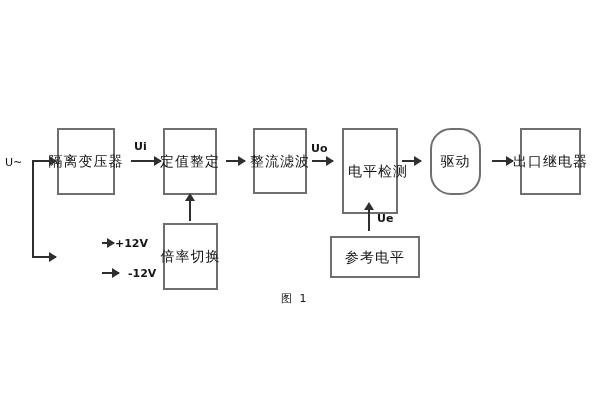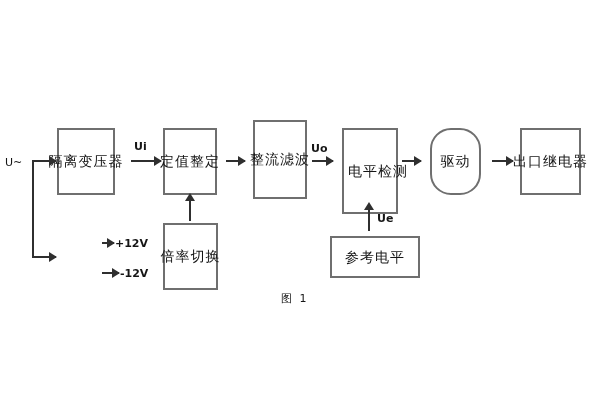--- a/index.html
+++ b/index.html
@@ -22,21 +22,21 @@
     align-items:center;
     justify-content:center;
     font-size:14px;
     font-weight:500;
     letter-spacing:1px;
     color:#151515;
   }
   .box span{display:block;line-height:29px;white-space:nowrap;}
   .b-isolation{left:57px;top:128px;width:58px;height:67px;}
   .b-setpoint {left:163px;top:128px;width:54px;height:67px;justify-content:center;}
-  .b-rectifier{left:253px;top:120px;width:54px;height:79px;font-family:Liberation Serif, serif;}
+  .b-rectifier{left:253px;top:128px;width:54px;height:66px;font-family:Liberation Serif, serif;}
   .b-level    {left:342px;top:128px;width:56px;height:86px;padding-left:16px;}
   .b-driver   {left:430px;top:128px;width:51px;height:67px;border-radius:21px;}
   .b-relay    {left:520px;top:128px;width:61px;height:67px;text-align:right;}
   .b-power    {left:57px;top:225px;width:45px;height:67px;}
   .b-ratio    {left:163px;top:223px;width:55px;height:67px;}
   .b-reference{left:330px;top:236px;width:90px;height:42px;}
   
   .wire{position:absolute;background:#2f2f2f;}
   .h-arrow{position:absolute;height:2px;background:#2f2f2f;}
   .h-arrow::after{
@@ -71,21 +71,21 @@
     font-weight:600;
     color:#151515;
     white-space:nowrap;
     line-height:15px;
   }
   .l-uin {left:5px;top:155px;font-weight:500;}
   .l-ui  {left:134px;top:139px;}
   .l-uo  {left:311px;top:141px;}
   .l-ue  {left:377px;top:211px;}
   .l-p12 {left:115px;top:236px;}
-  .l-m12 {left:120px;top:266px;}
+  .l-m12 {left:128px;top:266px;}
   .l-cap {left:281px;top:291px;font-weight:500;letter-spacing:2px;}
 </style>
 </head>
 <body>
 
 <div id="canvas">
 
   <div class="box b-isolation">
     <span>隔离</span>
     <span>变压器</span>

